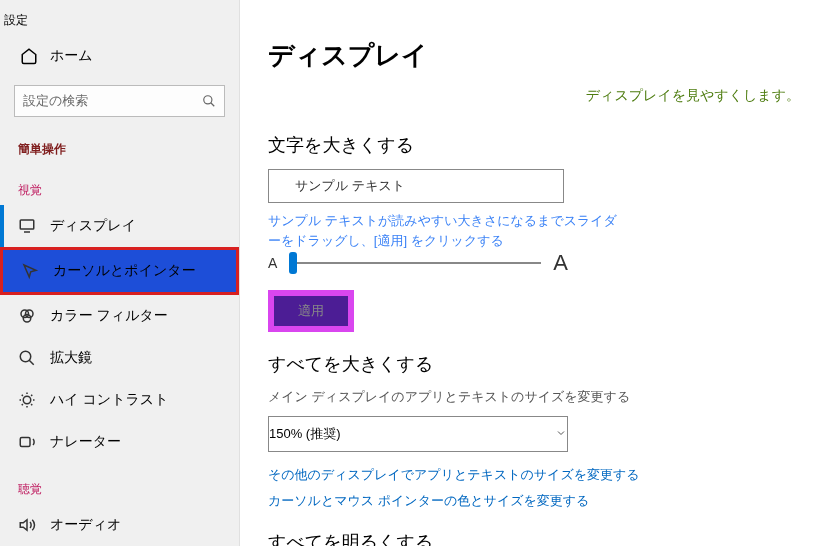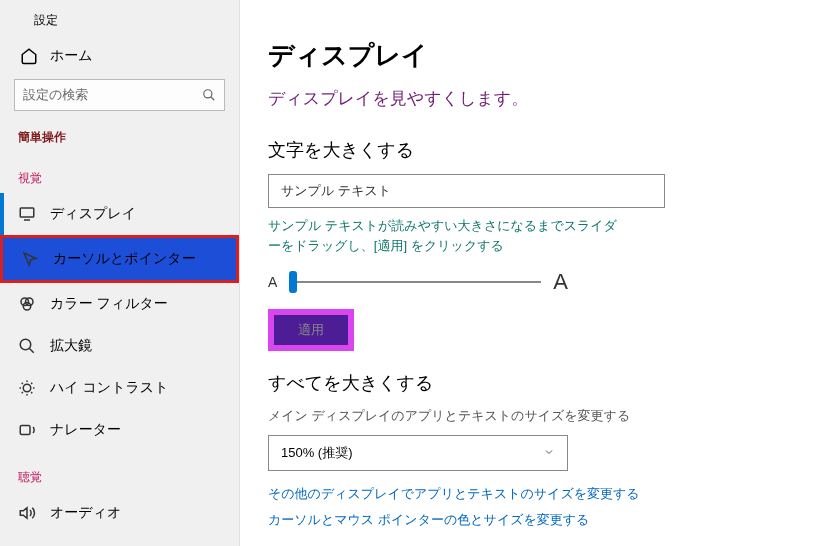--- a/index.html
+++ b/index.html
@@ -1,42 +1,42 @@
 <!DOCTYPE html>
 <html><head>
   <meta charset="utf-8">
   <style>
     * { margin: 0; padding: 0; box-sizing: border-box; font-family: "Yu Gothic UI", "Meiryo", sans-serif; }
     body { width: 828px; height: 546px; background: #fff; display: flex; overflow: hidden; }
     .sidebar { width: 240px; background: #f0f0f0; border-right: 1px solid #e0e0e0; display: flex; flex-direction: column; }
-    .sidebar-title { font-size: 12px; padding: 12px 34px 8px; color: #000; }
+    .sidebar-title { font-size: 12px; padding: 12px 4px 8px; color: #000; }
     .home-row { display: flex; gap: 12px; padding: 10px 20px; cursor: pointer; font-size: 14px; }
     .home-row .icon { width: 18px; height: 18px; display: inline-flex; align-items: center; justify-content: center; }
-    .search-box { margin: 4px 14px; padding: 6px 8px; border: 1px solid #bbb; background: #fdfdfd; display: flex; align-items: center; justify-content: center; font-size: 13px; color: #666; }
+    .search-box { margin: 10px 14px; padding: 6px 8px; border: 1px solid #bbb; background: #fdfdfd; display: flex; align-items: center; justify-content: center; font-size: 13px; color: #666; }
     .search-box span.placeholder { flex: 1; }
     .section-label { font-size: 12px; font-weight: bold; padding: 14px 18px 6px; color: #7f1d1d; }
     .group-label { font-size: 12px; color: #be185d; padding: 18px 18px 6px; }
     .nav-item { display: flex; align-items: center; gap: 14px; padding: 12px 18px; font-size: 14px; cursor: pointer; position: relative; }
     .nav-item .icon { width: 18px; height: 18px; display: inline-flex; align-items: center; justify-content: center; color: #333; }
     .nav-item.active::before { content: ""; position: absolute; left: 0; top: 0; bottom: 0; width: 4px; background: #0078d4; }
     .nav-item.highlighted { border: 3px solid #d82020; background: #1d4ed8; }
     .main { flex: 1; padding: 38px 28px 0 28px; overflow: hidden; }
     .page-title { font-size: 26px; font-weight: 600; margin-bottom: 14px; color: #000; }
-    .page-desc { font-size: 17px; color: #701a75; margin-bottom: 28px; }
+    .page-desc { font-size: 14px; color: #4d7c0f; margin-bottom: 28px; text-align: right; }
     .section-title { font-size: 18px; margin: 20px 0 12px; color: #000; }
-    .sample-input { width: 397px; padding: 7px 12px; border: 1px solid #888; font-size: 13px; color: #333; margin-bottom: 8px; }
-    .hint { font-size: 13px; color: #0f766e; line-height: 1.5; margin-bottom: 14px; max-width: 360px; }
+    .sample-input { width: 296px; padding: 7px 26px; border: 1px solid #888; font-size: 13px; color: #333; margin-bottom: 8px; }
+    .hint { font-size: 13px; color: #3b82f6; line-height: 1.5; max-width: 360px; }
     .slider-row { display: flex; align-items: center; gap: 12px; margin-bottom: 14px; width: 300px; }
     .slider-row .small-a { font-size: 14px; color: #333; }
     .slider-row .big-a { font-size: 22px; color: #333; }
     .slider-track { flex: 1; height: 2px; background: #888; position: relative; }
     .slider-thumb { position: absolute; left: 0; top: 50%; transform: translate(0, -50%); width: 8px; height: 22px; background: #0078d4; border-radius: 3px; }
     .apply-btn { padding: 6px 24px; border: 6px solid #d946ef; background: #4c1d95; color: #888; font-size: 13px; cursor: default; }
     .subtext { font-size: 13px; color: #555; margin: 12px 0 10px; }
-    .dropdown { width: 300px; padding: 8px 12px; border: 1px solid #888; display: flex; justify-content: space-between; align-items: center; font-size: 13px; margin-bottom: 14px; cursor: pointer; }
+    .dropdown { width: 300px; padding: 8px 0; border: 1px solid #888; display: flex; justify-content: space-between; align-items: center; font-size: 13px; margin-bottom: 14px; cursor: pointer; }
     .dropdown .chev { color: #555; }
     .link { font-size: 13px; color: #0067c0; margin: 8px 0; cursor: pointer; display: block; }
     svg { width: 100%; height: 100%; }
   </style>
 </head>
 <body>
 
 <div class="sidebar">
   <div class="sidebar-title">設定</div>
   <div class="home-row">

